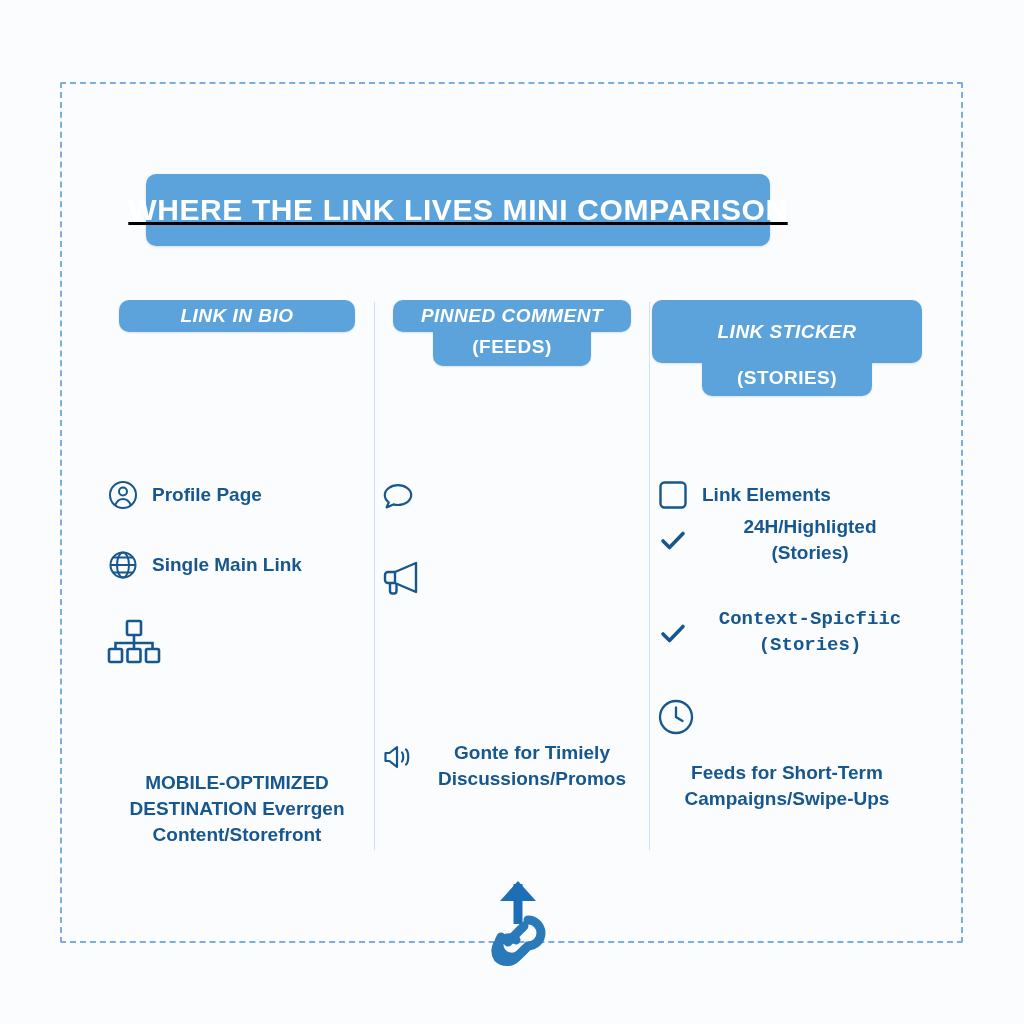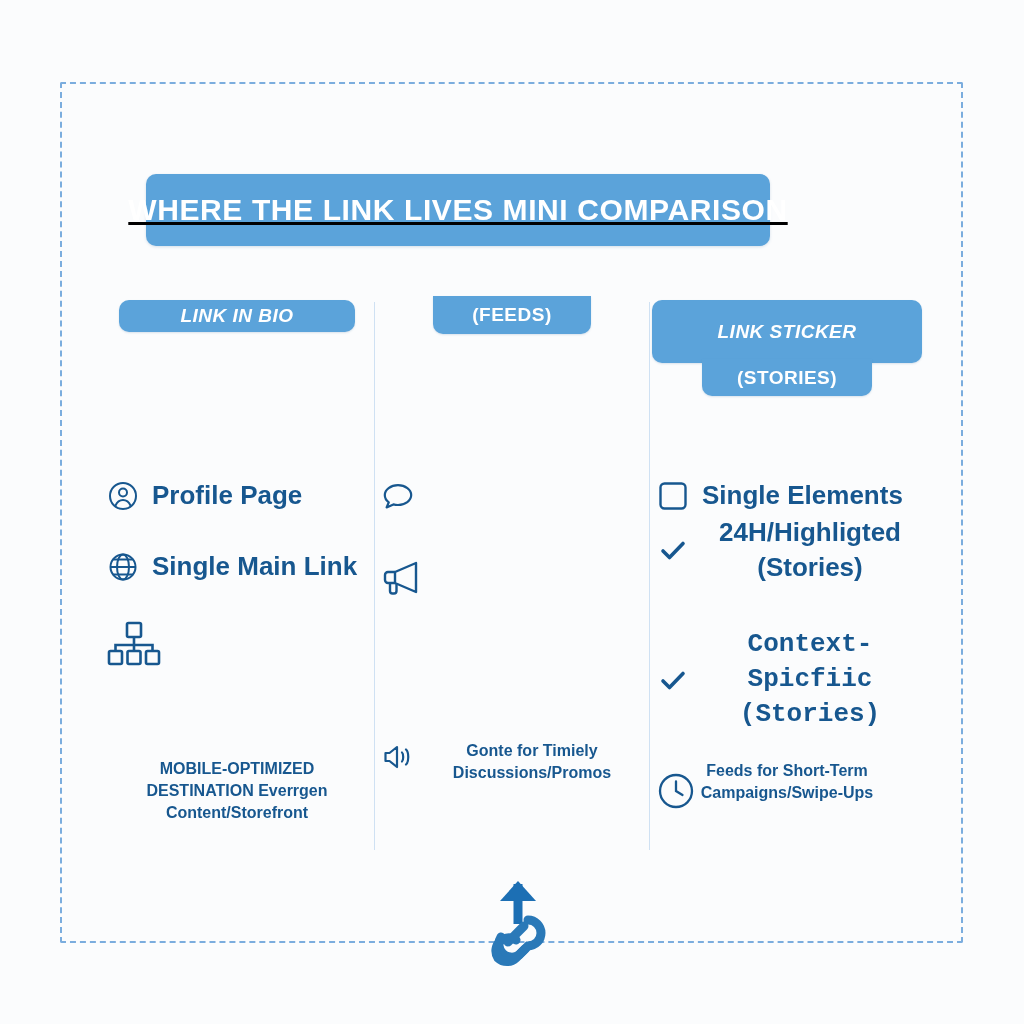--- a/index.html
+++ b/index.html
@@ -134,42 +134,42 @@
     width: 34px;
     height: 34px;
     display: flex;
     align-items: center;
     justify-content: center;
     color: #17578f;
   }
   .feature-icon svg { display: block; }
   .feature-label {
     color: #17578f;
-    font-size: 26px;
+    font-size: 19px;
     font-weight: bold;
     line-height: 1.35;
     text-align: center;
     flex: 1 1 auto;
   }
   .feature-label.left { text-align: left; }
 
   
   .col-footer {
     position: absolute;
     left: 0;
     width: 100%;
     box-sizing: border-box;
     padding: 0 8px;
     display: flex;
     align-items: flex-start;
     gap: 10px;
   }
   .col-footer .footer-text {
     color: #17578f;
-    font-size: 16px;
+    font-size: 19px;
     font-weight: bold;
     line-height: 1.38;
     text-align: center;
     flex: 1 1 auto;
   }
   .col-footer .footer-icon {
     flex: 0 0 auto;
     width: 30px;
     height: 30px;
     display: flex;
@@ -240,30 +240,31 @@
             <rect x="20.5" y="30" width="13" height="13" rx="1.5"></rect>
             <rect x="39" y="30" width="13" height="13" rx="1.5"></rect>
             <path d="M27 16v8M8.5 30v-6h37v6M27 24v6"></path>
           </svg>
         </span>
 
       </div>
 
     </div>
 
-    <div class="col-footer" style="top:458px;">
+    <div class="col-footer" style="top:470px;">
 
       <span class="footer-text">MOBILE-OPTIMIZED DESTINATION Everrgen Content/Storefront</span>
     </div>
   </div>
 
   <div class="col-divider"></div>
 
   <div class="column col-2">
     <div class="col-head">
+      <div class="head-line head-line-1">PINNED COMMENT</div>
       <div class="head-line head-line-2">(FEEDS)</div>
     </div>
 
     <div class="features">
 
       <div class="feature-row" style="margin-top:36px;">
         <span class="feature-icon">
           <svg width="32" height="30" viewBox="0 0 32 30" fill="none" stroke="currentColor" stroke-width="2.2" stroke-linejoin="round">
             <path d="M16 3.2c7.3 0 13.2 4.4 13.2 9.9s-5.9 9.9-13.2 9.9c-1.6 0-3.2-.2-4.6-.6l-6.8 3 2.2-5.1C4.2 18.6 2.8 16 2.8 13.1 2.8 7.6 8.7 3.2 16 3.2z"></path>
           </svg>
@@ -305,21 +306,21 @@
     </div>
 
     <div class="features">
 
       <div class="feature-row" style="margin-top:34px;">
         <span class="feature-icon">
           <svg width="30" height="30" viewBox="0 0 30 30" fill="none" stroke="currentColor" stroke-width="2.4">
             <rect x="2.5" y="2.5" width="25" height="25" rx="4"></rect>
           </svg>
         </span>
-        <span class="feature-label left">Single Elements</span>
+        <span class="feature-label left">Link Elements</span>
       </div>
 
       <div class="feature-row" style="margin-top:2px;">
         <span class="feature-icon">
           <svg width="30" height="30" viewBox="0 0 30 30" fill="none" stroke="currentColor" stroke-width="3.6" stroke-linecap="round" stroke-linejoin="round">
             <path d="M5 16 L11.5 22.5 L25 8.5"></path>
           </svg>
         </span>
         <span class="feature-label">24H/Highligted<br>(Stories)</span>
       </div>

